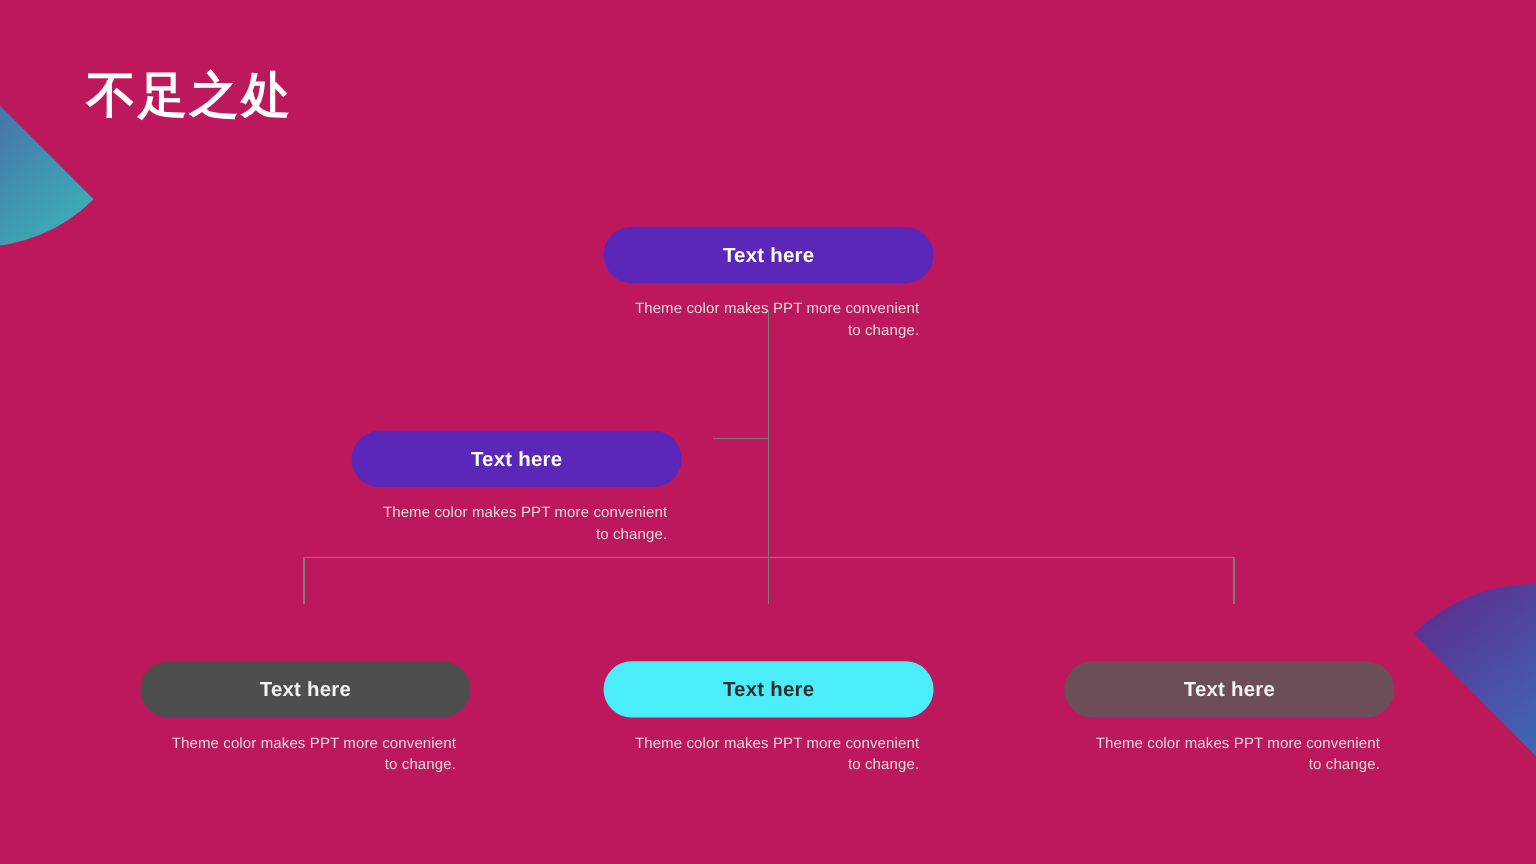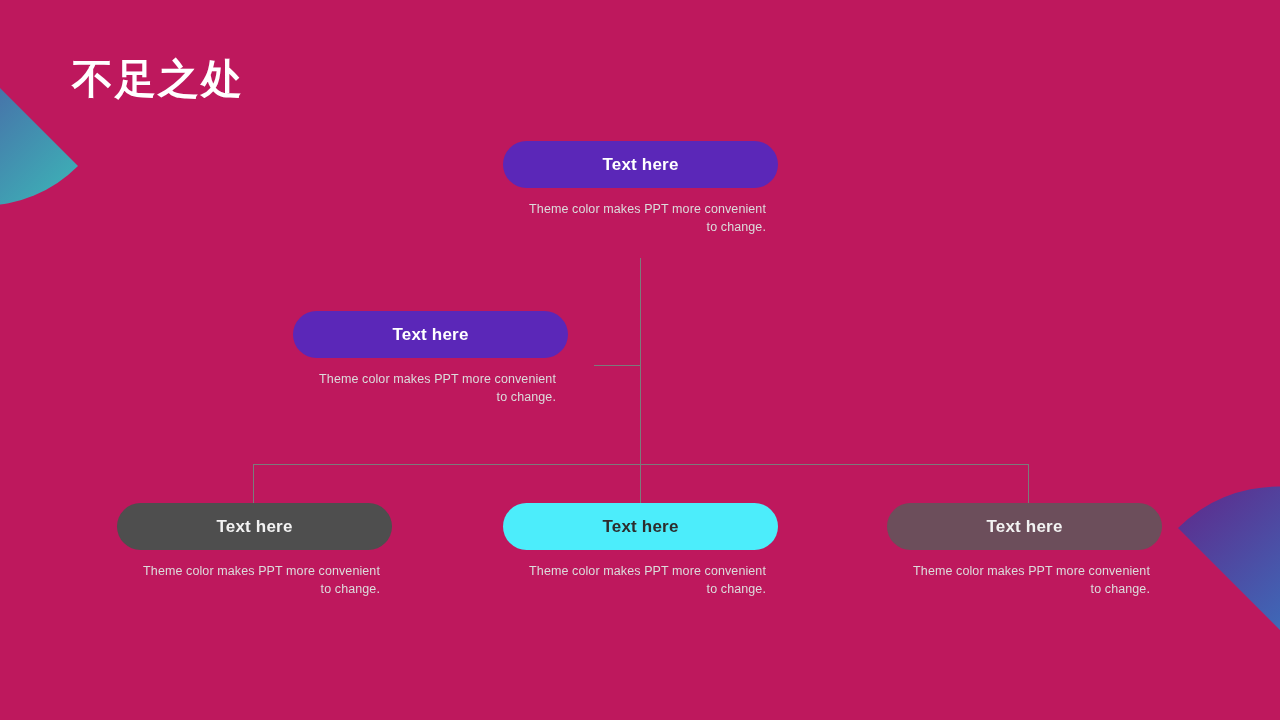--- a/index.html
+++ b/index.html
@@ -30,21 +30,21 @@
   }
 
   
   #connectors { position:absolute; left:0; top:0; width:1280px; height:720px; }
 
   
   .node { position:absolute; }
   .pill {
     height:47px; border-radius:24px;
     display:flex; align-items:center; justify-content:center;
-    font-size:17px; font-weight:bold; letter-spacing:.2px;
+    font-size:17px; font-weight:bold; letter-spacing:.2px;margin-top:48px;
   }
   .pill.purple { background:#5b27b8; color:#ffffff; }
   .pill.cyan   { background:#4cedfb; color:#2d2d2d; }
   .pill.grey   { background:#4e4e4e; color:#f2f2f2; }
   .pill.grey.translucent { background:rgba(90,90,90,0.82); }
   .desc {
     margin-top:12px;
     font-size:12.5px; color:#dcdcdc;
     text-align:right; line-height:1.45;
     letter-spacing:.1px;

